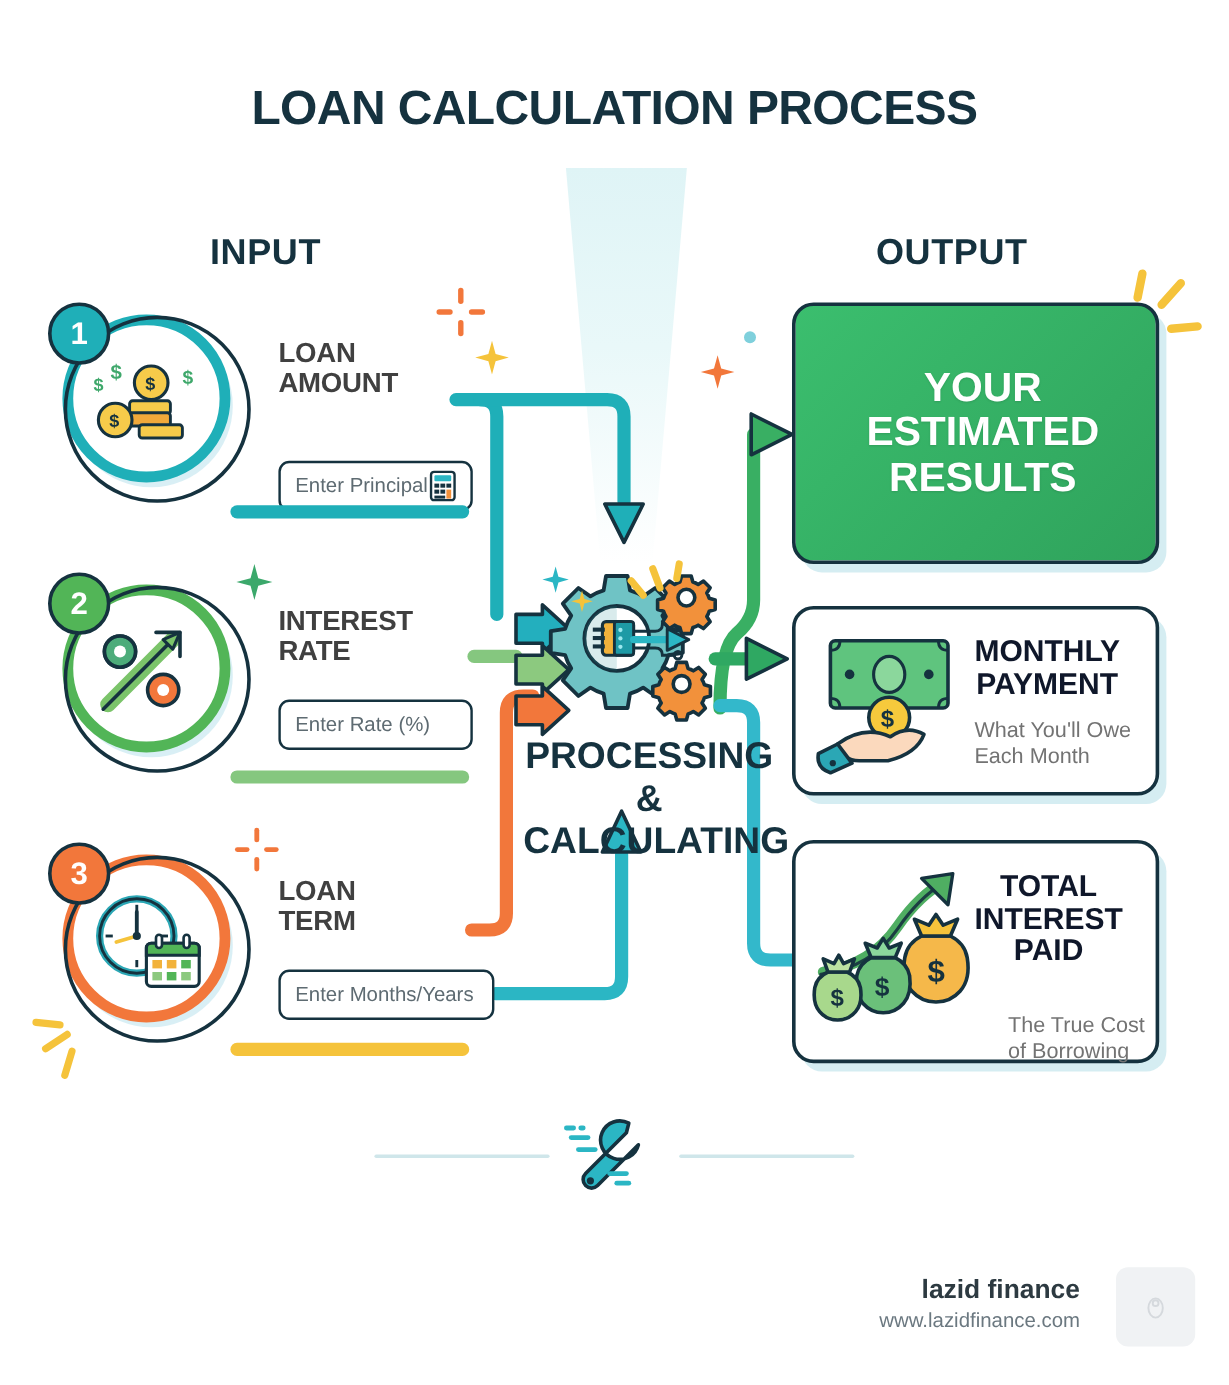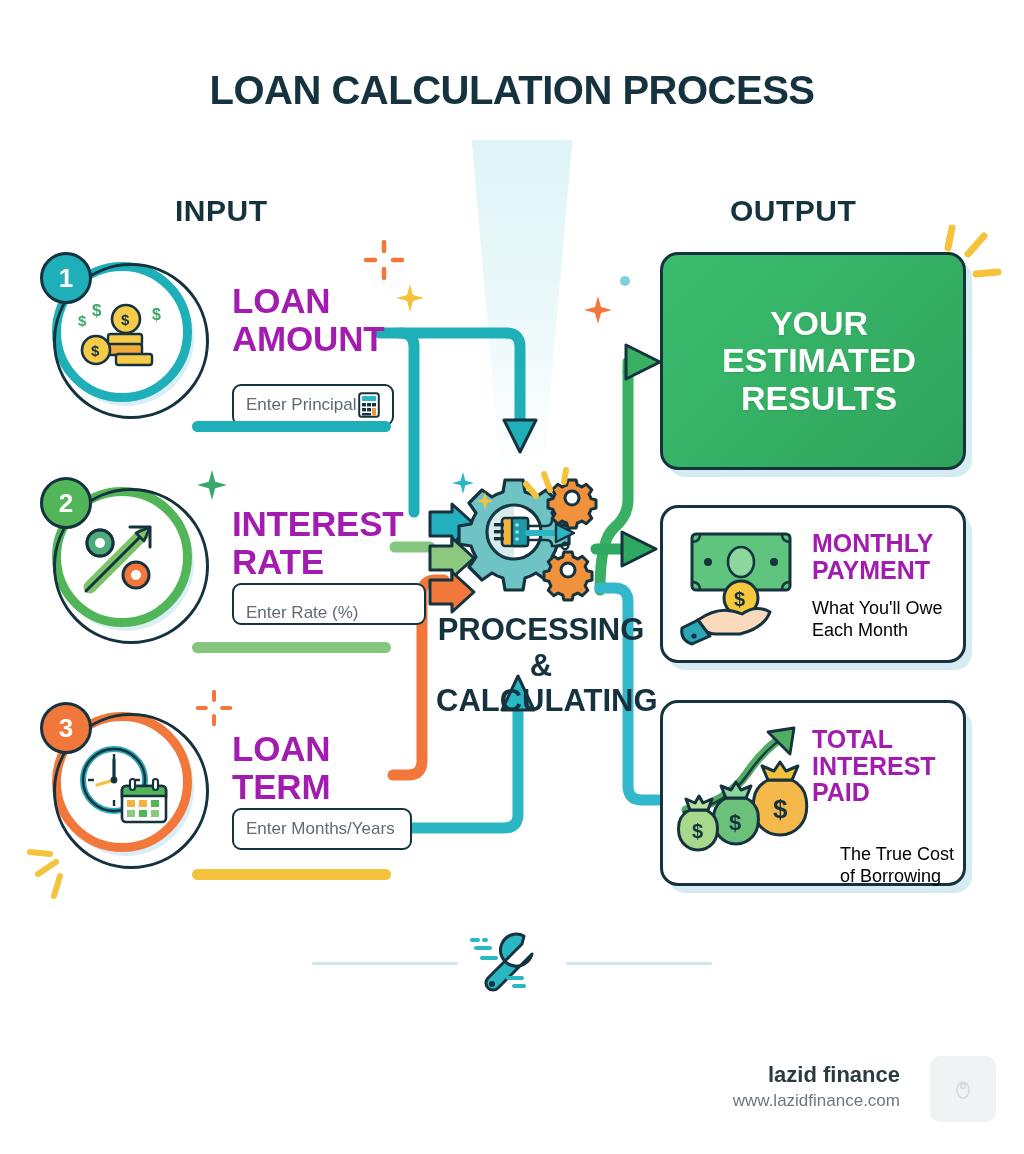--- a/index.html
+++ b/index.html
@@ -51,22 +51,22 @@
     position:absolute;width:52px;height:52px;border-radius:50%;
     background:#1FAFB8;border:3px solid #15323f;box-sizing:border-box;
     color:#fff;font-size:26px;font-weight:bold;
     display:flex;align-items:center;justify-content:center;
     left:-12px;top:-10px;z-index:4;
   }
   .badge.green{background:#52B557;}
   .badge.orange{background:#F2773B;}
 
   .step-title{
-    position:absolute;font-size:35px;font-weight:bold;line-height:1.08;
-    color:#a21caf;letter-spacing:-0.2px;
+    position:absolute;font-size:23px;font-weight:bold;line-height:1.08;
+    color:#404040;letter-spacing:-0.2px;
   }
   .field{
     position:absolute;height:42px;border:2.5px solid #15323f;border-radius:9px;
     background:#fff;display:flex;align-items:center;padding:0 12px;
     box-sizing:border-box;font-size:17px;color:#5e6b72;
   }
   .field .ph{flex:1;white-space:nowrap;}
   .underbar{position:absolute;height:11px;border-radius:6px;background:#1FAFB8;}
   .underbar.green{background:#85C77F;}
   .underbar.yellow{background:#F5C33B;}
@@ -84,24 +84,24 @@
   }
   .card.result{
     background:linear-gradient(135deg,#3BBE6E 0%,#2FA35C 100%);
     display:flex;align-items:center;justify-content:center;
   }
   .result-text{
     color:#fff;font-size:34px;font-weight:bold;text-align:center;line-height:1.1;
     text-shadow:0 1px 2px rgba(0,0,0,.12);
   }
   .card-title{
-    position:absolute;font-size:25px;font-weight:bold;line-height:1.06;color:#a21caf;
+    position:absolute;font-size:25px;font-weight:bold;line-height:1.06;color:#0f172a;text-align:center;
   }
   .card-sub{
-    position:absolute;font-size:18px;line-height:1.22;color:#000000;
+    position:absolute;font-size:18px;line-height:1.22;color:#737373;
   }
 
   
   .divider{position:absolute;height:3px;background:#cfe6ea;border-radius:2px;}
   .brand{
     position:absolute;right:124px;top:1062px;text-align:right;
   }
   .brand-name{font-size:22px;font-weight:bold;color:#2d3a41;}
   .brand-url{font-size:17px;color:#6b7880;margin-top:3px;}
   .brand-chip{
@@ -209,21 +209,21 @@
       <circle cx="26" cy="28" r="13" fill="none" stroke="#15323f" stroke-width="3"></circle>
       <circle cx="26" cy="28" r="5" fill="#fff"></circle>
       <circle cx="62" cy="60" r="13" fill="#F2773B" stroke="#15323f" stroke-width="3"></circle>
       <circle cx="62" cy="60" r="5" fill="#fff"></circle>
     </svg>
   </div>
   <div class="step-title nosel" style="left:232px;top:505px;">
     <div>INTEREST</div>
     <div>RATE</div>
   </div>
-  <div class="field" style="left:232px;top:583px;width:194px;align-items:flex-end;">
+  <div class="field" style="left:232px;top:583px;width:162px;">
     <span class="ph">Enter Rate (%)</span>
   </div>
   <div class="underbar green" style="left:192px;top:642px;width:199px;"></div>
 
   <div class="step" style="left:52px;top:712px;">
     <div class="ring orange">
       <div class="ring-outline"></div>
     </div>
     <div class="badge orange nosel">3</div>
     <svg class="abs" style="left:18px;top:26px;width:106px;height:88px;" viewBox="0 0 106 88">

